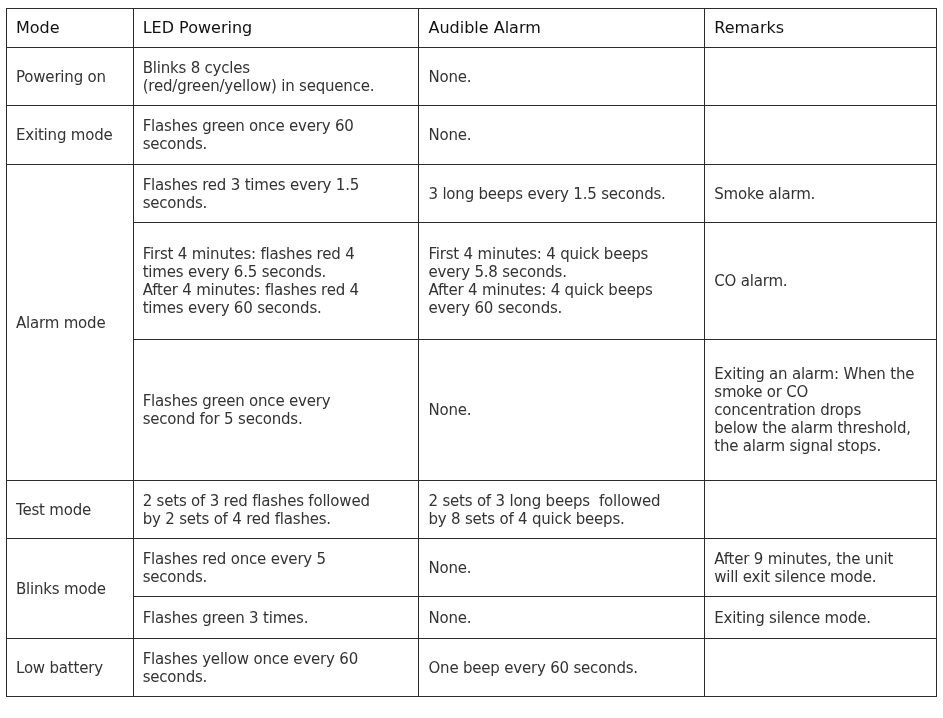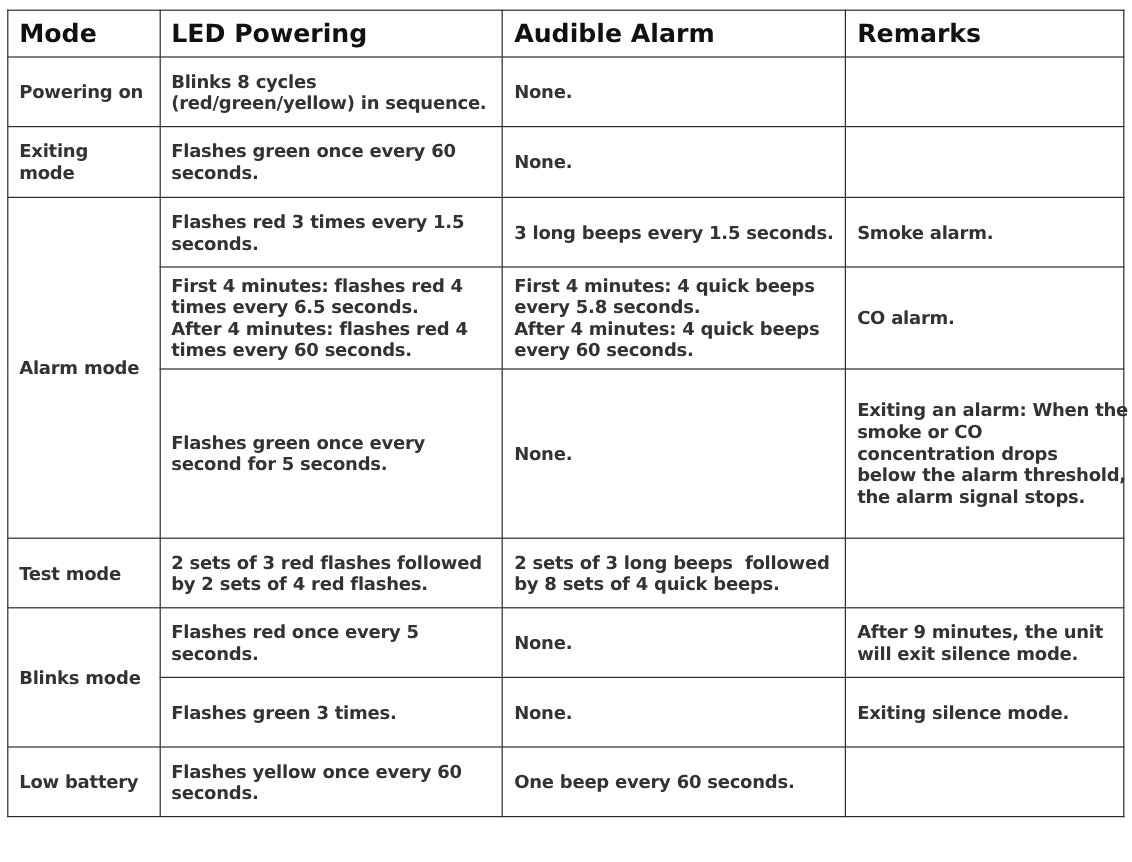--- a/index.html
+++ b/index.html
@@ -11,25 +11,25 @@
     font-family: "DejaVu Sans", "Liberation Sans", sans-serif;
     color: #333333;
   }
   table.modes td, table.modes th {
     border: 1.5px solid #2b2b2b;
     padding: 0 9px;
     vertical-align: middle;
     text-align: left;
     font-size: 15px;
     line-height: 18px;
-    font-weight: 700;
+    font-weight: 400;
     letter-spacing: -0.2px;
   }
   table.modes th {
-    font-weight: bold; color: #111111; font-size: 21px; height: 38px;
+    font-weight: normal; color: #111111; font-size: 16px; height: 38px;
     letter-spacing: 0;
   }
   .c1 { width: 117px; }
   .c2 { width: 264px; }
   .c3 { width: 264px; }
   .c4 { width: 214px; }
   .l { display: block; white-space: nowrap; }
 </style>
 </head>
 <body>
@@ -78,21 +78,21 @@
         <span class="l">seconds.</span>
       </td>
       <td>
         <span class="l">3 long beeps every 1.5 seconds.</span>
       </td>
       <td>
         <span class="l">Smoke alarm.</span>
       </td>
     </tr>
 
-    <tr style="height:85px">
+    <tr style="height:117px">
       <td>
         <span class="l">First 4 minutes: flashes red 4</span>
         <span class="l">times every 6.5 seconds.</span>
         <span class="l">After 4 minutes: flashes red 4</span>
         <span class="l">times every 60 seconds.</span>
       </td>
       <td>
         <span class="l">First 4 minutes: 4 quick beeps</span>
         <span class="l">every 5.8 seconds.</span>
         <span class="l">After 4 minutes: 4 quick beeps</span>
@@ -139,21 +139,21 @@
         <span class="l">Flashes red once every 5</span>
         <span class="l">seconds.</span>
       </td>
       <td>None.</td>
       <td>
         <span class="l">After 9 minutes, the unit</span>
         <span class="l">will exit silence mode.</span>
       </td>
     </tr>
 
-    <tr style="height:58px">
+    <tr style="height:42px">
       <td>
         <span class="l">Flashes green 3 times.</span>
       </td>
       <td>None.</td>
       <td>
         <span class="l">Exiting silence mode.</span>
       </td>
     </tr>
 
     <tr style="height:58px">

